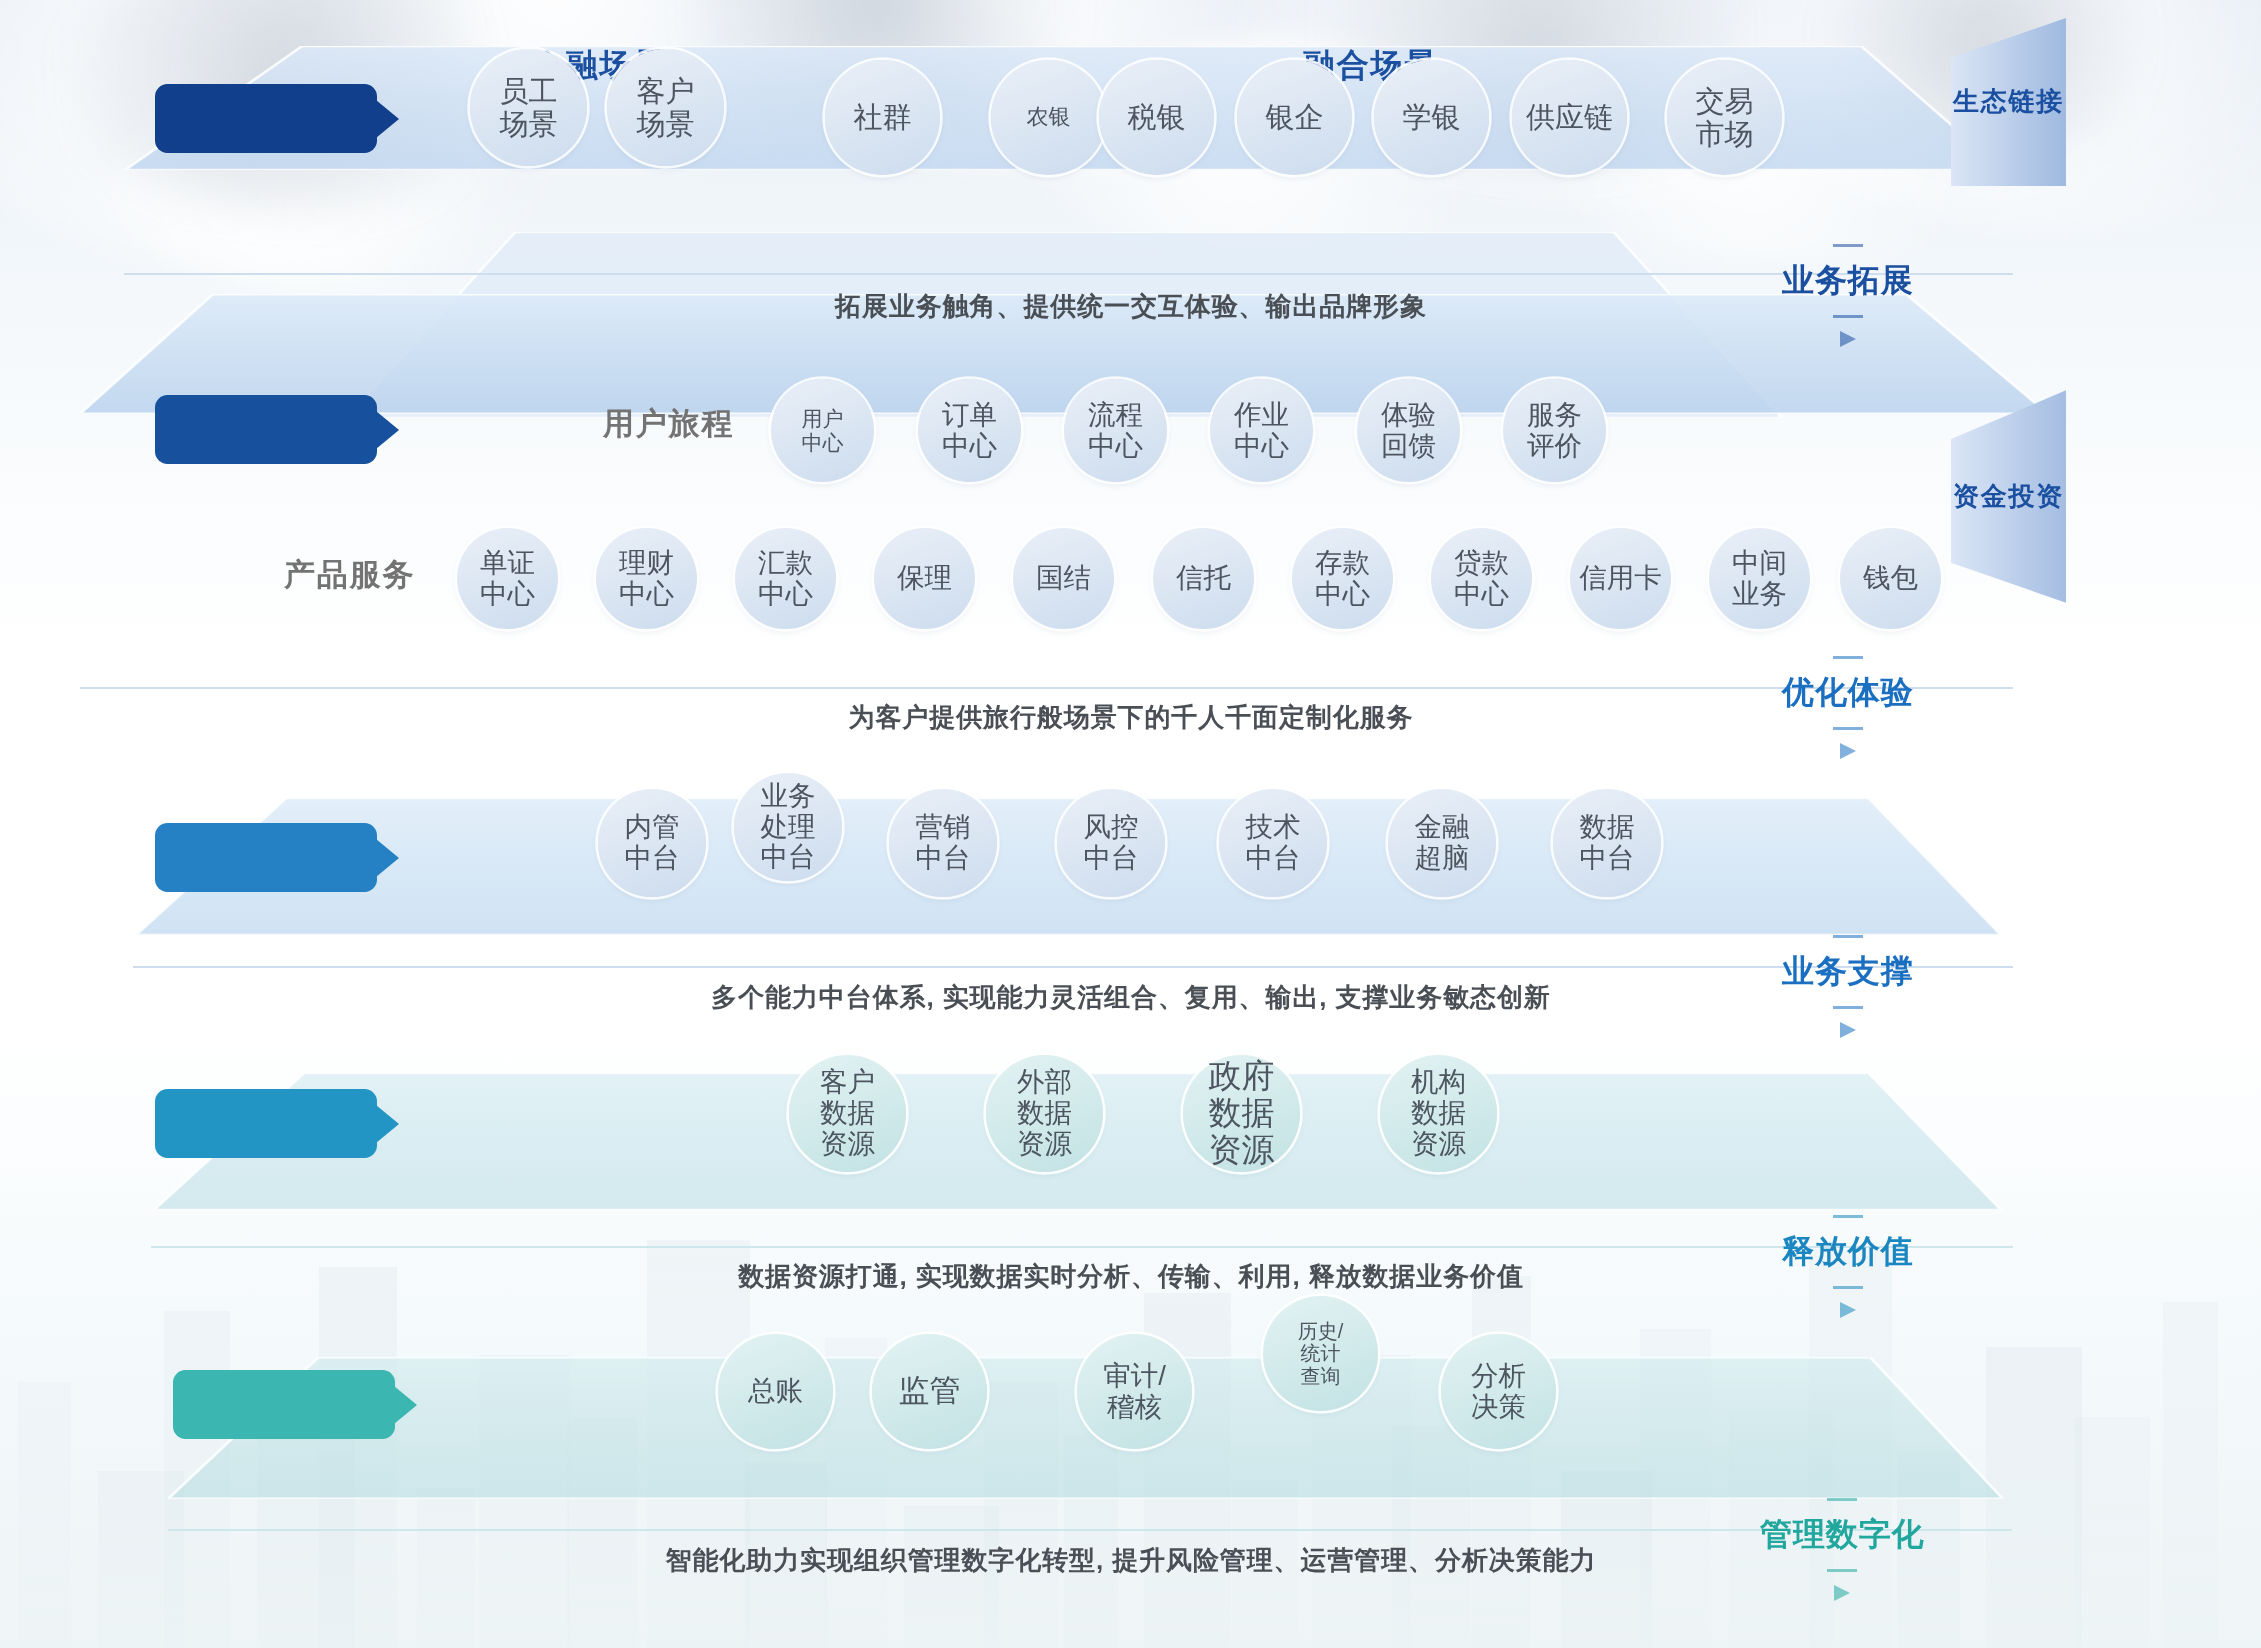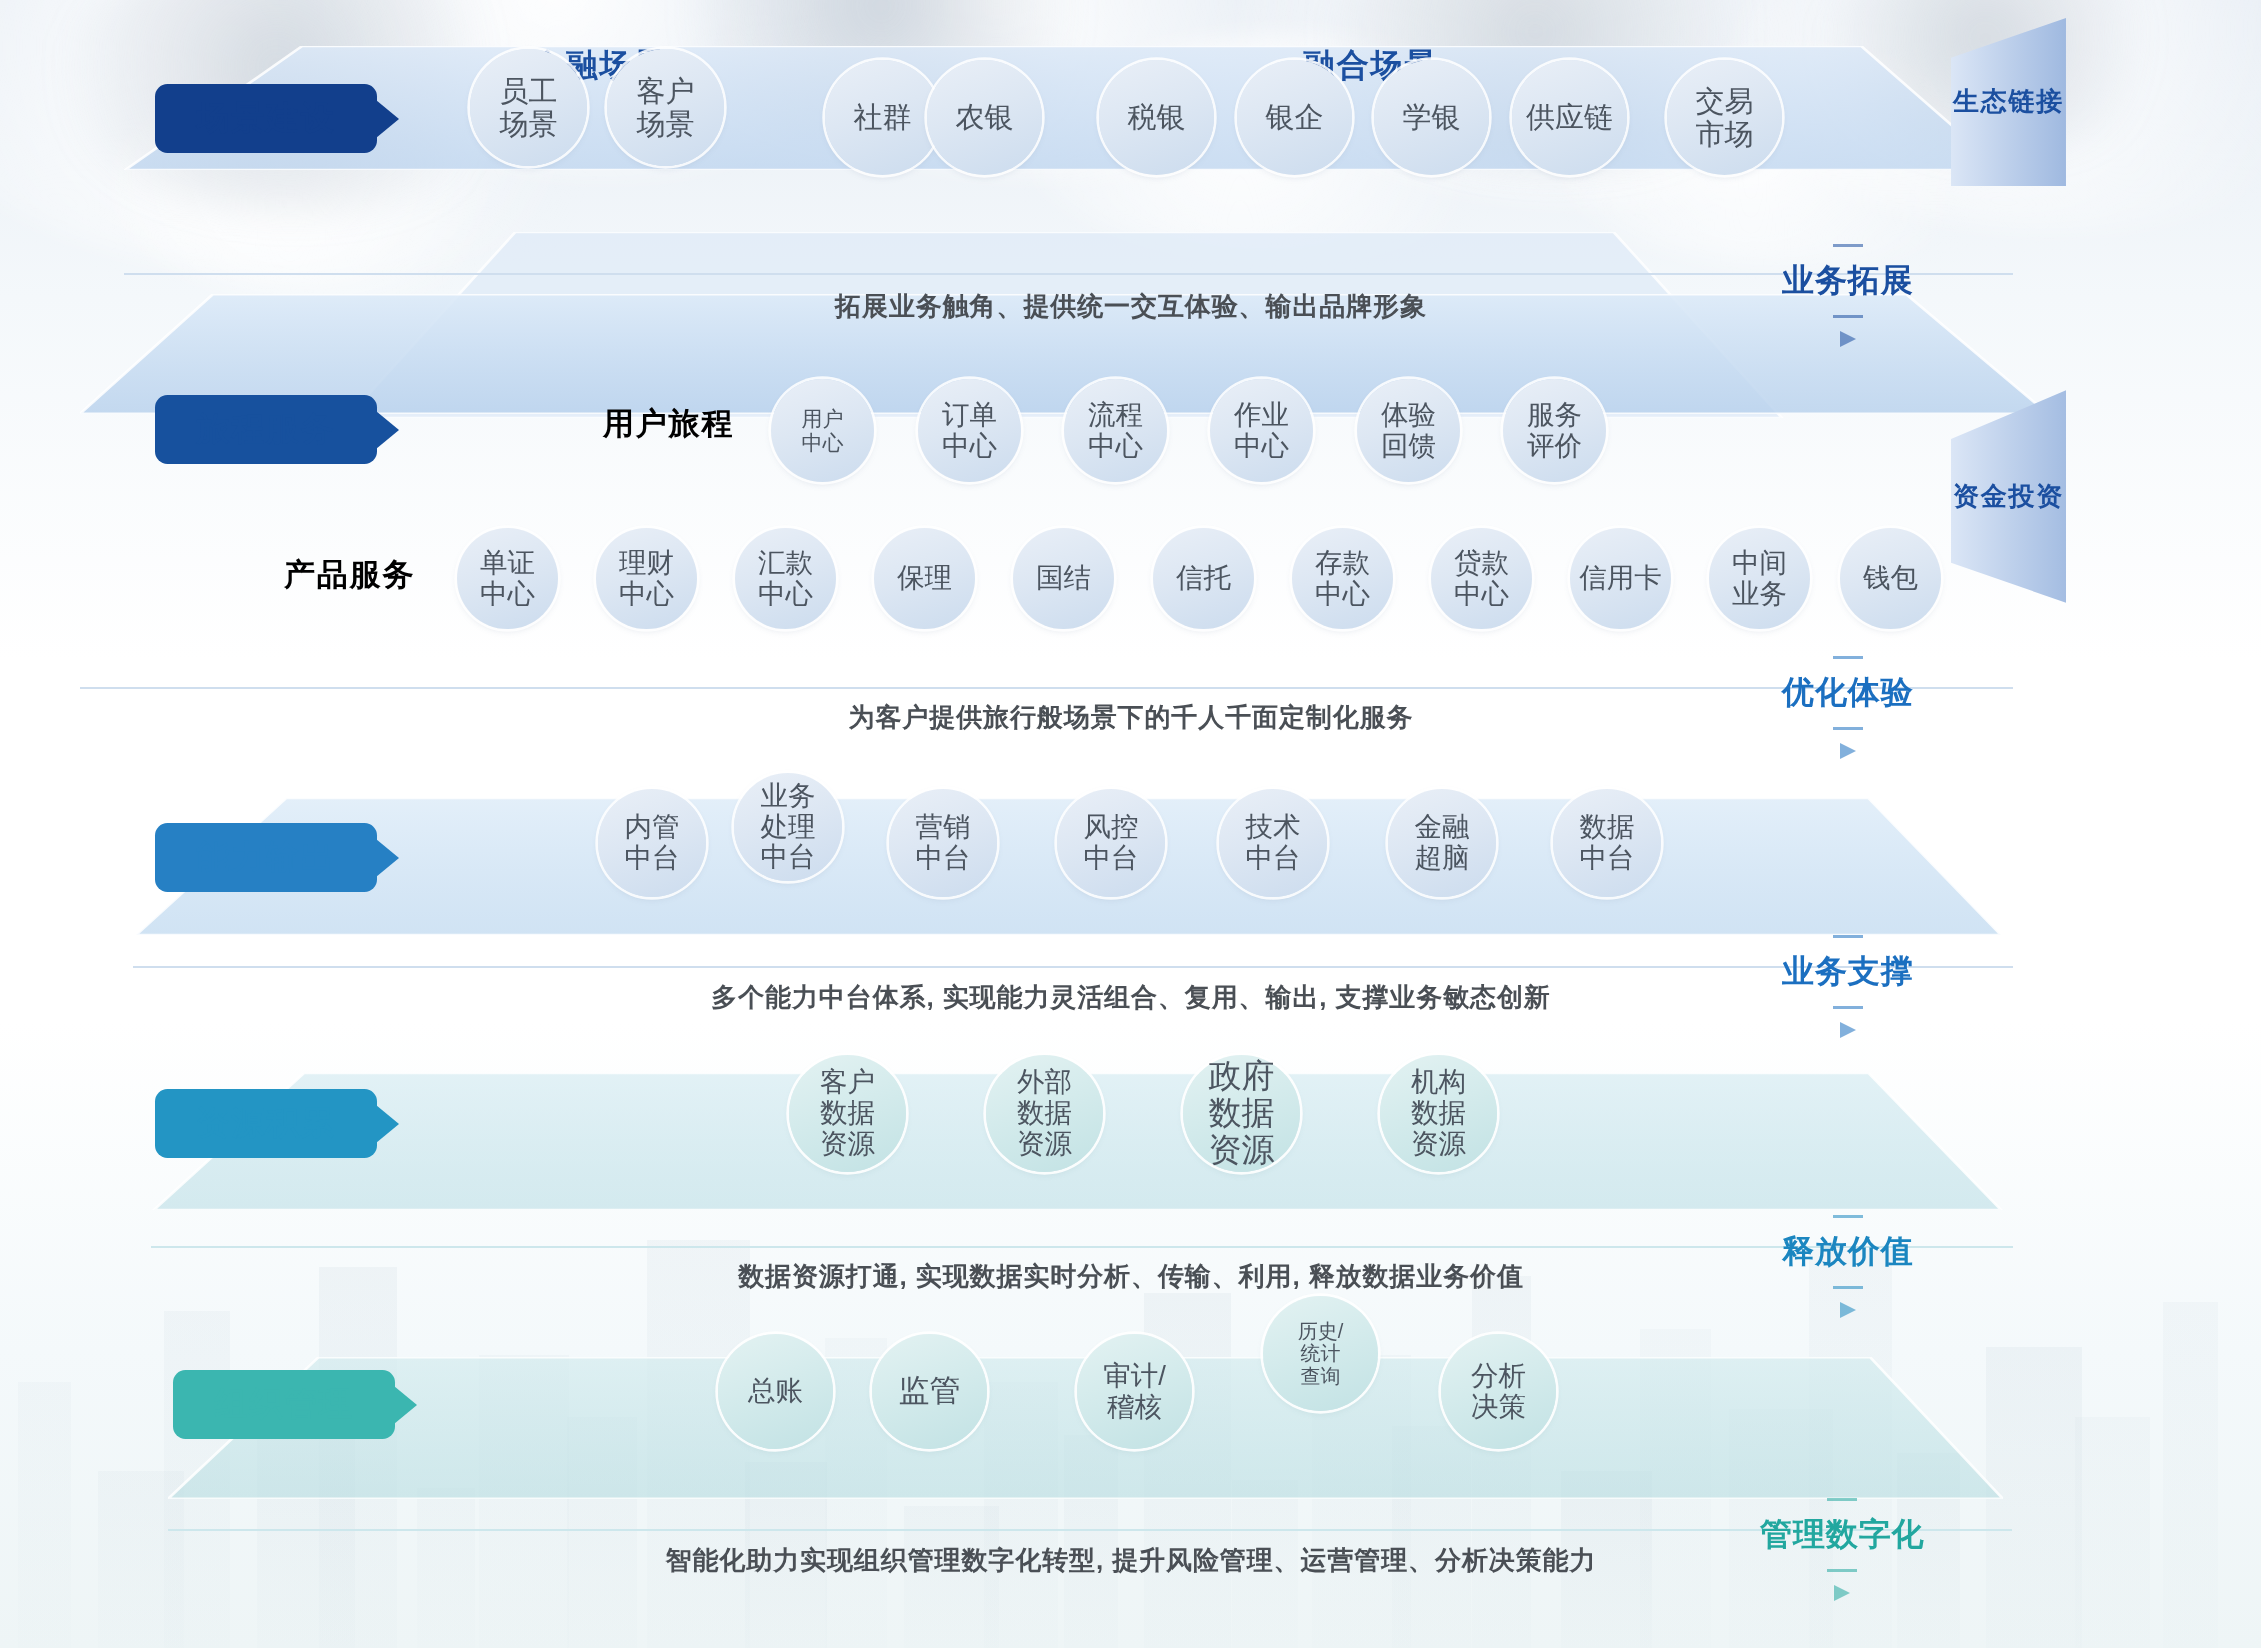--- a/index.html
+++ b/index.html
@@ -78,21 +78,21 @@
   .desc {
     position:absolute; text-align:center; width:100%;
     color:#4a4f55; font-weight:bold; font-size:26px; letter-spacing:0.9px;
   }
 
   
   .grp {
     position:absolute; color:#1b4fa0; font-weight:bold; font-size:32px; letter-spacing:1.8px;
   }
   .rowlabel {
-    position:absolute; color:#000000; font-weight:bold; font-size:31px; letter-spacing:1.8px;
+    position:absolute; color:#737373; font-weight:bold; font-size:31px; letter-spacing:1.8px;
   }
 
   
   .sidebanner {
     position:absolute;
     display:flex; align-items:center; justify-content:center;
     color:#1b4fa0; font-weight:bold; font-size:26px; line-height:1.25; text-align:center;
     letter-spacing:1.8px;
   }
   .sidebanner .txt { position:relative; z-index:2; }
@@ -270,21 +270,21 @@
       <div>
         <span>客户</span>
         <span>场景</span>
       </div>
     </div>
     <div class="node" style="left: 825px; top: 60px; width: 115px; height: 115px; font-size: 29px;">
       <div>
         <span>社群</span>
       </div>
     </div>
-    <div class="node" style="left: 927px; top: 60px; width: 115px; height: 115px; font-size: 29px;">
+    <div class="node" style="left: 991px; top: 60px; width: 115px; height: 115px; font-size: 22px;">
       <div>
         <span>农银</span>
       </div>
     </div>
     <div class="node" style="left: 1099px; top: 60px; width: 115px; height: 115px; font-size: 29px;">
       <div>
         <span>税银</span>
       </div>
     </div>
     <div class="node" style="left: 1237px; top: 60px; width: 115px; height: 115px; font-size: 29px;">

